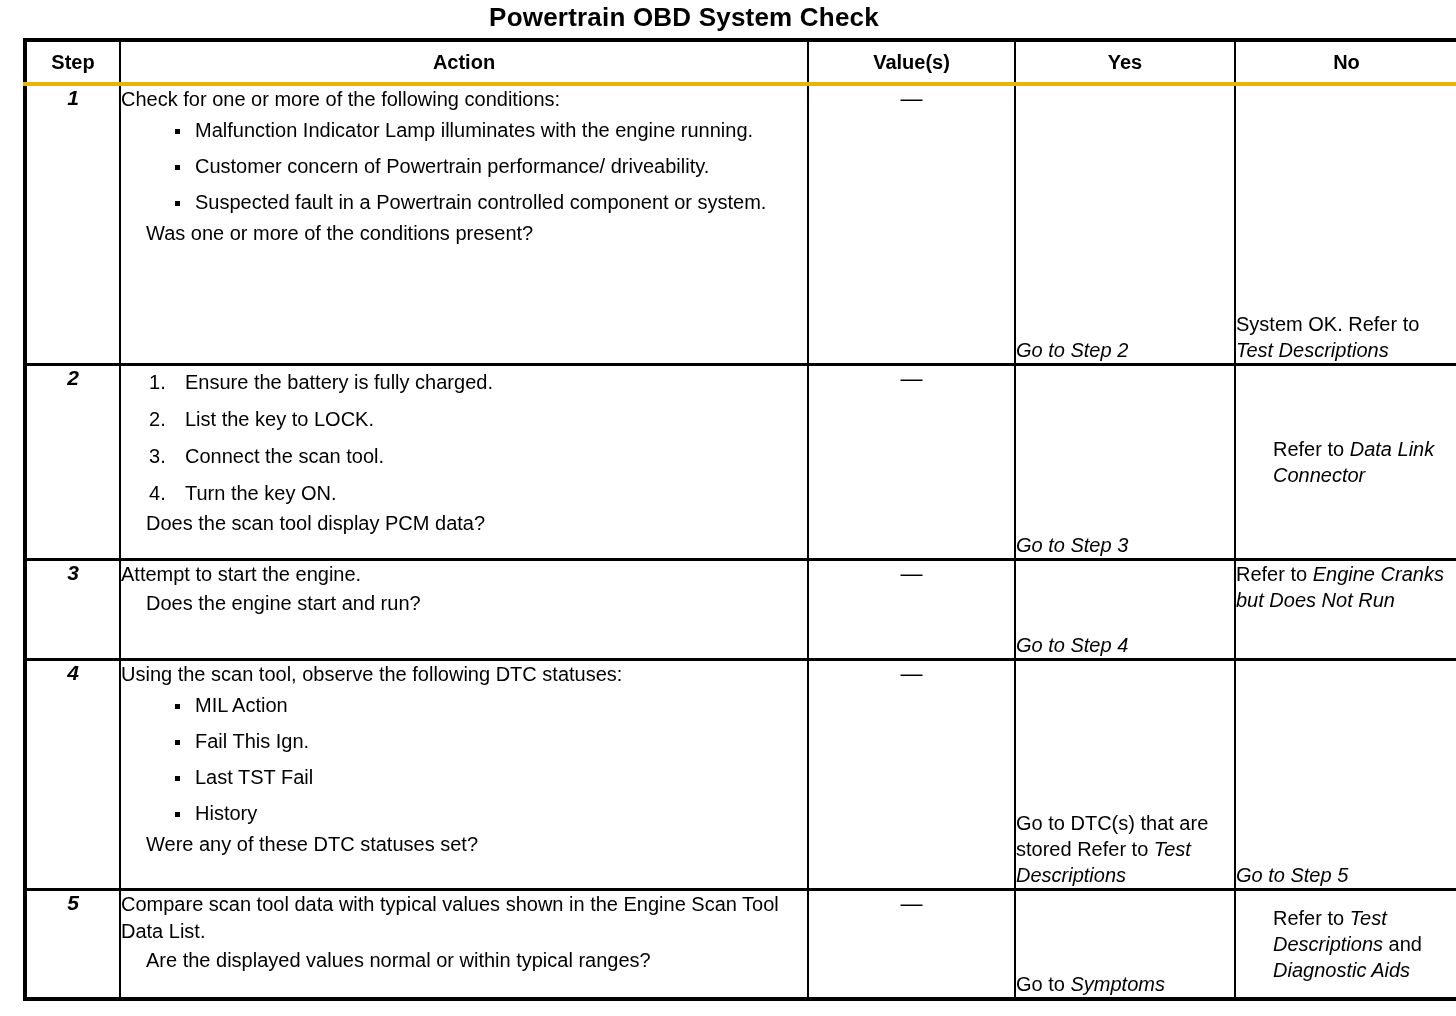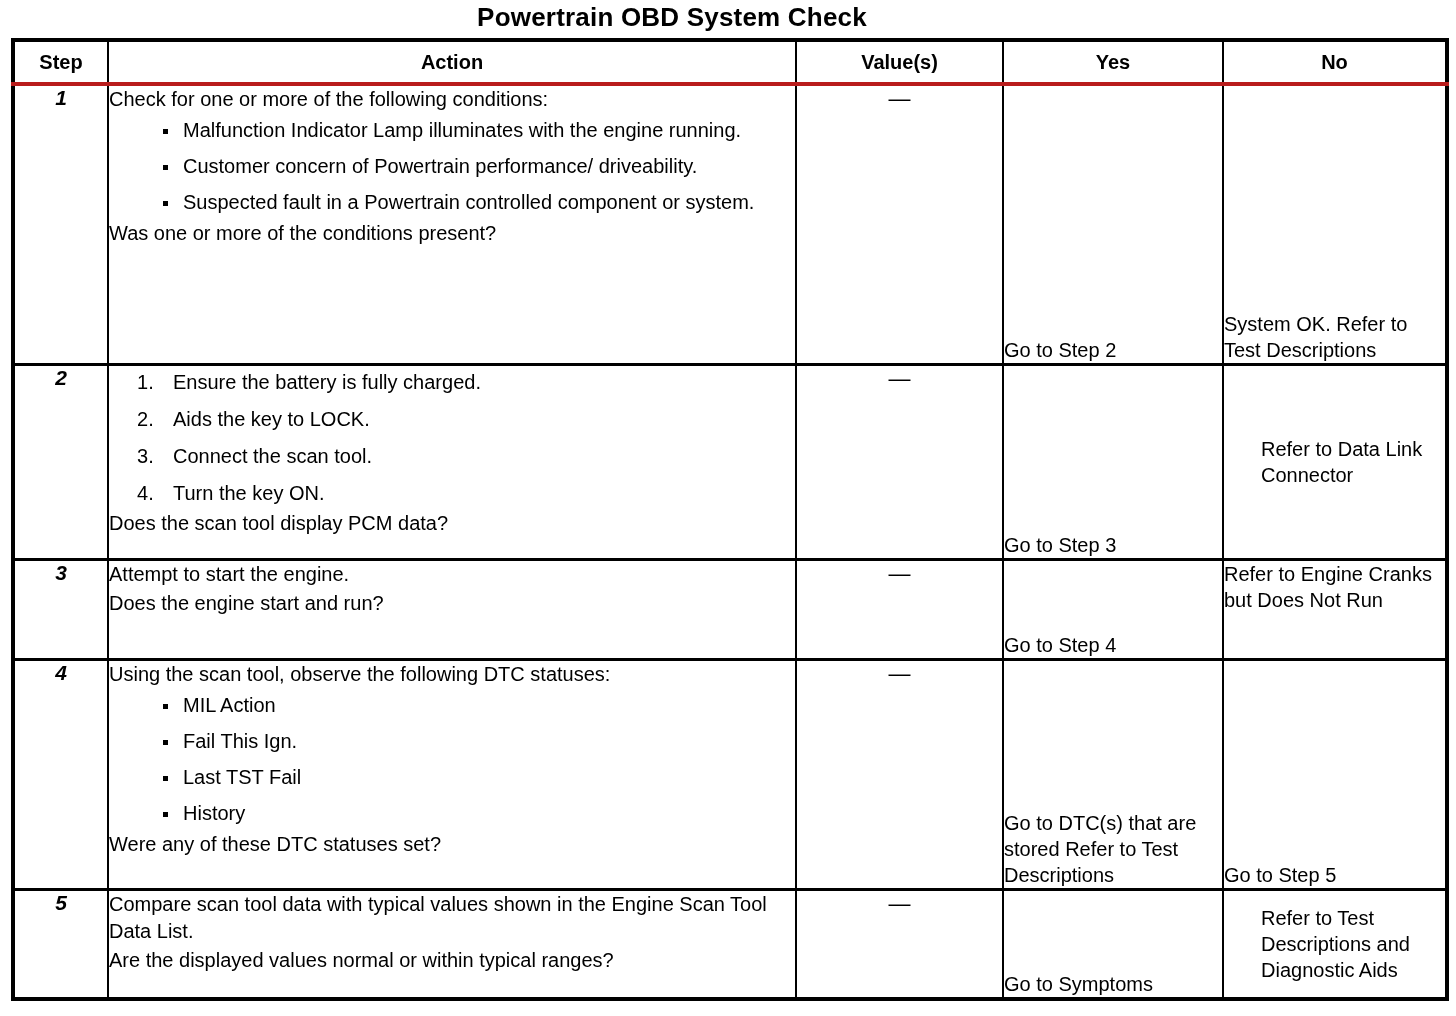--- a/index.html
+++ b/index.html
@@ -13,20 +13,21 @@
     font-family: "Liberation Sans", sans-serif;
     color: #000000;
     overflow: hidden;
   }
 
   .page {
     position: relative;
     width: 1344px;
     height: 1016px;
     box-sizing: border-box;
+    margin-left: 12px;
   }
 
   .doc-title {
     text-align: center;
     font-size: 26px;
     font-weight: bold;
     letter-spacing: 0.2px;
     line-height: 30px;
     padding-top: 2px;
     padding-bottom: 6px;
@@ -47,21 +48,21 @@
   table.obd col.c-no     { width: 224px; }
 
   table.obd th,
   table.obd td {
     border: 2px solid #000;
     vertical-align: top;
     padding: 0;
   }
 
   table.obd thead th {
-    border-bottom: 4px solid #b91c1c;
+    border-bottom: 4px solid #eab308;
     text-align: center;
     font-size: 20px;
     font-weight: bold;
     height: 40px;
     line-height: 40px;
     padding: 0 2px;
     vertical-align: middle;
   }
 
   table.obd tbody tr > td {
@@ -78,21 +79,21 @@
     font-weight: bold;
   }
 
   
   td.action-cell {
     padding: 6px 8px 6px 10px;
     font-size: 20px;
     line-height: 27px;
   }
   .action-lead { margin: 0 0 2px 0; }
-  .action-tail { margin: 2px 0 0 0; }
+  .action-tail { margin: 2px 0 0 0; padding-left: 25px; }
 
   ul.bullets {
     list-style: none;
     margin: 4px 0 4px 0;
     padding: 0 0 0 50px;
   }
   ul.bullets > li {
     position: relative;
     margin: 0 0 9px 0;
     padding-left: 24px;
@@ -141,21 +142,21 @@
   td.yn-cell {
     text-align: left;
     font-size: 20px;
     line-height: 26px;
     padding: 6px 5px 6px 5px;
   }
   td.yn-cell.align-bottom { vertical-align: bottom; }
   td.yn-cell.align-middle { vertical-align: middle; padding-left: 37px; }
   td.yn-cell.align-top    { vertical-align: top; }
 
-  .em { }
+  .em { font-style: italic; }
 
   .cellbox { display: block; }
 </style>
 </head>
 <body>
 
 <div class="page">
 
   <div class="doc-title">Powertrain OBD System Check</div>
 
@@ -200,21 +201,21 @@
             <span>System OK. Refer to </span><span class="em">Test Descriptions</span>
           </span>
         </td>
       </tr>
 
       <tr style="height:195px;">
         <td class="step-cell">2</td>
         <td class="action-cell">
           <ol class="numbers">
             <li>Ensure the battery is fully charged.</li>
-            <li>Aids the key to LOCK.</li>
+            <li>List the key to LOCK.</li>
             <li>Connect the scan tool.</li>
             <li>Turn the key ON.</li>
           </ol>
           <p class="action-tail">Does the scan tool display PCM data?</p>
         </td>
         <td class="value-cell">—</td>
         <td class="yn-cell align-bottom">
           <span class="cellbox">
             <span></span><span class="em">Go to Step 3</span>
           </span>

